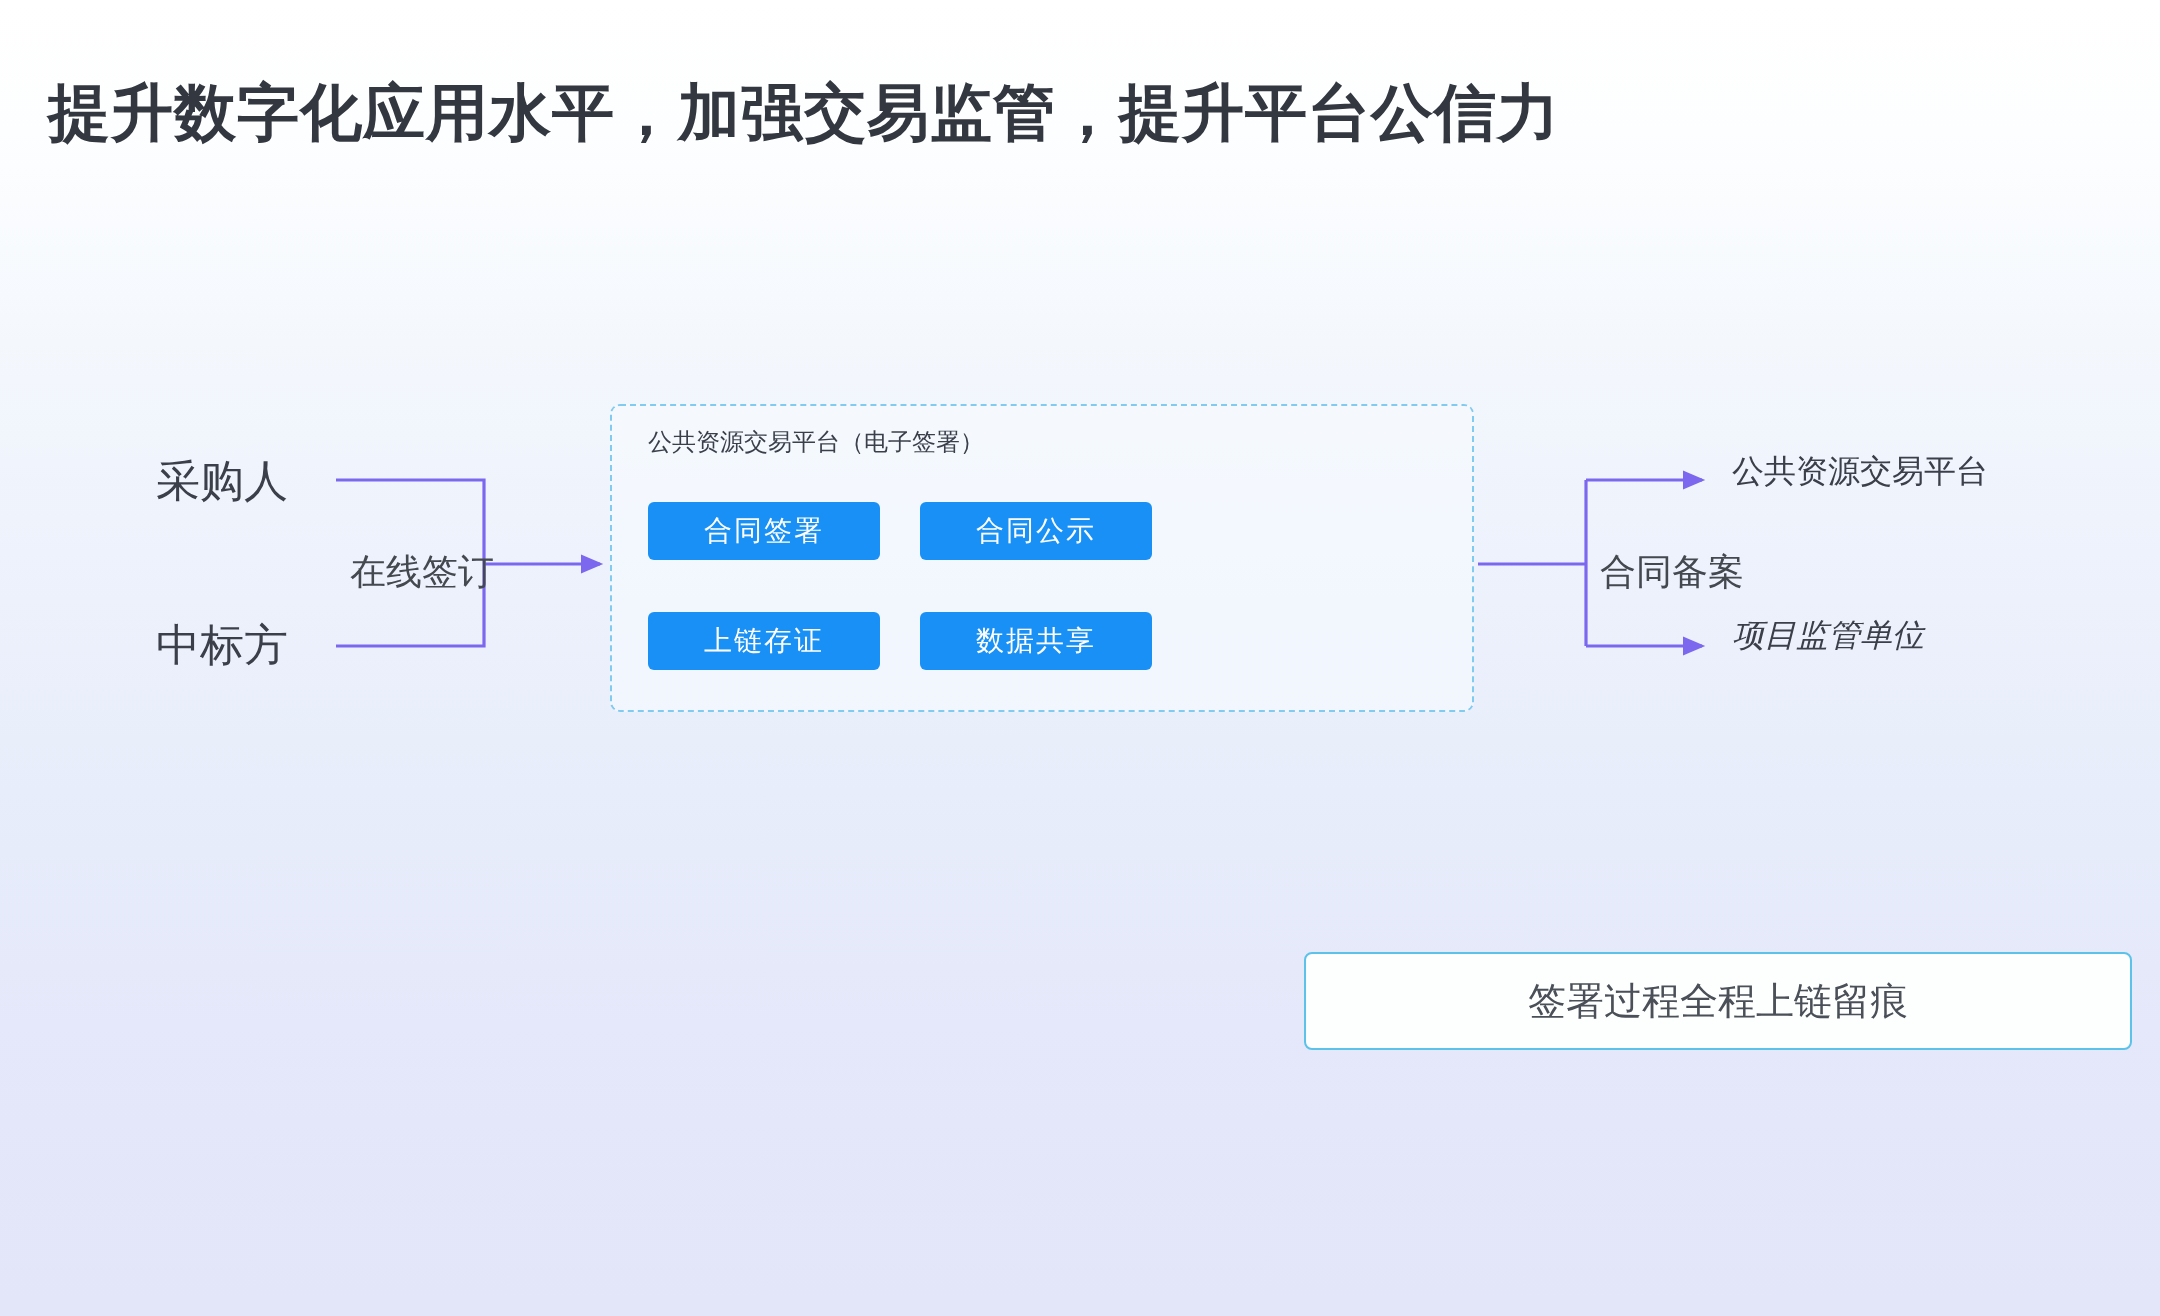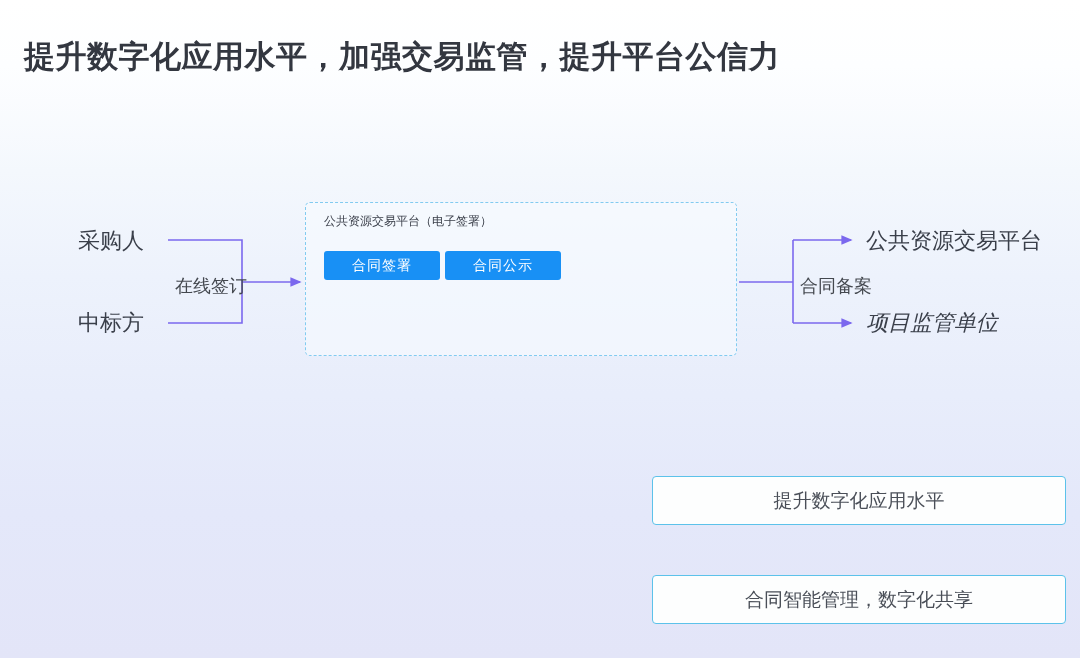--- a/index.html
+++ b/index.html
@@ -87,42 +87,42 @@
     left: 18px;
     top: 10px;
     font-size: 12px;
     color: #3a3f4a;
     white-space: nowrap;
   }
   .chip-row {
     position: absolute;
     left: 18px;
     display: flex;
-    gap: 5px;
+    gap: 20px;
   }
   #chip-row-1 { top: 48px; }
   #chip-row-2 { top: 103px; }
   .chip {
     width: 116px;
     height: 29px;
     background: #1890f5;
     border-radius: 3px;
     color: #ffffff;
     font-size: 14px;
     display: flex;
     align-items: center;
     justify-content: center;
     letter-spacing: 1px;
     box-sizing: border-box;
   }
 
   
   .output-label {
     position: absolute;
-    font-size: 22px;
+    font-size: 16px;
     color: #3a3f4a;
     white-space: nowrap;
   }
   #output-platform { left: 866px; top: 226px; }
   #output-regulator { left: 866px; top: 308px; font-style: italic; }
 
   
   .benefit-box {
     position: absolute;
     height: 49px;
@@ -174,25 +174,26 @@
   <div class="edge-label" id="label-auto-push">合同备案</div>
 
   <div id="platform-box">
     <div id="platform-title">公共资源交易平台（电子签署）</div>
 
     <div class="chip-row" id="chip-row-1">
       <div class="chip">合同签署</div>
       <div class="chip">合同公示</div>
     </div>
 
+    <div class="chip-row" id="chip-row-2">
+      <div class="chip">上链存证</div>
+      <div class="chip">数据共享</div>
+    </div>
   </div>
 
   <div class="output-label" id="output-platform">公共资源交易平台</div>
   <div class="output-label" id="output-regulator">项目监管单位</div>
 
   <div class="benefit-box" id="benefit-1">
-    <span class="benefit-text">提升数字化应用水平</span>
-  </div>
-  <div class="benefit-box" id="benefit-3">
-    <span class="benefit-text">合同智能管理，数字化共享</span>
+    <span class="benefit-text">签署过程全程上链留痕</span>
   </div>
 
 </div>
 
 </body></html>

